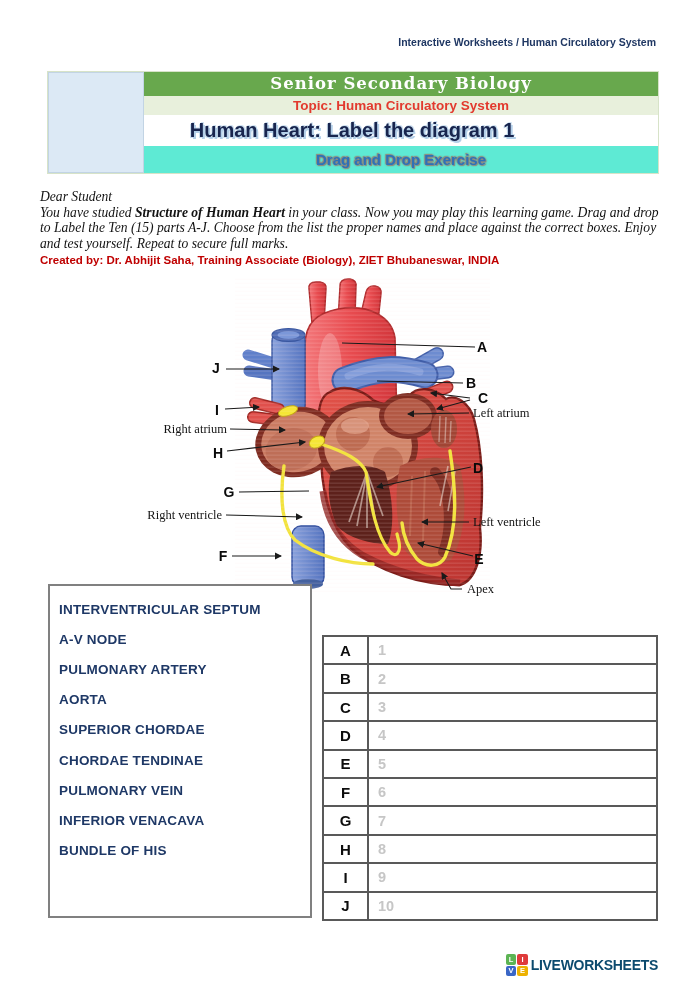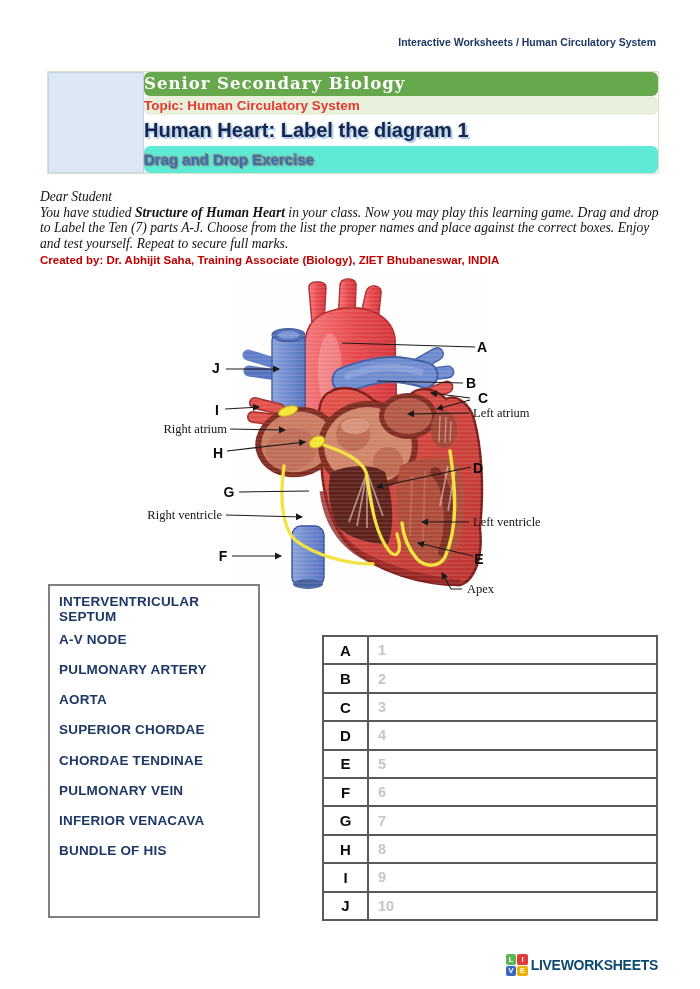--- a/index.html
+++ b/index.html
@@ -5,41 +5,41 @@
   html,body{margin:0;padding:0;background:#ffffff;}
   body{width:700px;height:989px;position:relative;font-family:"Liberation Sans",sans-serif;overflow:hidden;}
 
   
   .breadcrumb{position:absolute;top:36px;right:44px;font-size:10.5px;font-weight:bold;color:#1f3763;}
 
   
   .header-block{position:absolute;left:47px;top:71px;width:610px;height:101px;display:flex;border:1px solid #d7e3c8;box-sizing:content-box;}
   .header-side{width:96px;background:#dce9f5;border:1px solid #c2d4e4;box-sizing:border-box;}
   .header-rows{flex:1;display:flex;flex-direction:column;}
-  .hrow{width:100%;box-sizing:border-box;text-align:left;border-radius:6px;}
+  .hrow{width:100%;box-sizing:border-box;text-align:center;}
   .hrow1{height:24px;line-height:24px;background:#68a84d;color:#ffffff;font-family:"DejaVu Serif",serif;font-weight:bold;font-size:16.5px;letter-spacing:1px;}
   .hrow2{height:19px;line-height:19px;background:#e8f0dc;color:#e23a2e;font-weight:bold;font-size:13.5px;}
   .hrow3{height:31px;line-height:31px;background:#ffffff;color:#18254e;font-family:Liberation Sans, sans-serif;font-weight:bold;font-size:20px;padding-right:98px;text-shadow:2px 2px 0 #b3cfe8,-1px 1px 0 #cde0f0,1px -1px 0 #cde0f0;}
   .hrow4{height:27px;line-height:27px;background:#5eead4;}
   .hrow4 span{color:#2e71b8;font-weight:bold;font-size:15px;text-shadow:0 0 2px #8f8a7c,0 0 2px #8f8a7c,1px 1px 1px #8f8a7c,-1px -1px 1px #8f8a7c;}
 
   
   .intro{position:absolute;left:40px;top:189px;width:628px;font-family:"Liberation Serif",serif;font-style:italic;font-size:13.6px;line-height:15.7px;color:#131313;}
   .intro .bold{font-weight:bold;}
   .intro .credit{font-family:"Liberation Sans",sans-serif;font-style:normal;font-weight:bold;font-size:11.5px;color:#bf0000;margin-top:1px;}
 
   
   .diagram{position:absolute;left:140px;top:276px;width:412px;height:342px;}
   .diagram svg{display:block;}
   .lbl{font-family:"Liberation Sans",sans-serif;font-weight:bold;font-size:14px;fill:#0a0a0a;}
   .tlbl{font-family:"Liberation Serif",serif;font-size:12.5px;fill:#141414;}
   .lline{stroke:#1a1a1a;stroke-width:1.1;fill:none;}
 
   
-  .word-bank{position:absolute;left:48px;top:584px;width:212px;height:334px;border:2px solid #808080;box-sizing:border-box;background:#ffffff;padding:8px 14px 0 9px;}
+  .word-bank{position:absolute;left:48px;top:584px;width:264px;height:334px;border:2px solid #808080;box-sizing:border-box;background:#ffffff;padding:8px 14px 0 9px;}
   .word-bank .item{height:30.2px;display:flex;align-items:center;font-weight:bold;font-size:13.5px;color:#1e3866;letter-spacing:0.2px;}
 
   
   .answer-table{position:absolute;left:322px;top:635px;width:336px;height:286px;border:2px solid #595959;box-sizing:border-box;display:flex;flex-direction:column;background:#fff;}
   .answer-row{flex:1;display:flex;border-bottom:2px solid #595959;}
   .answer-row:last-child{border-bottom:none;}
   .answer-letter{width:43px;border-right:2px solid #595959;display:flex;align-items:center;justify-content:center;font-weight:bold;font-size:15px;color:#0d0d0d;}
   .answer-cell{flex:1;display:flex;align-items:center;}
   .answer-cell input{width:100%;height:100%;border:none;outline:none;background:transparent;font-family:"Liberation Sans",sans-serif;font-weight:bold;font-size:14.5px;color:#444;padding:0 0 0 9px;}
   .answer-cell input::placeholder{color:#c6c6c6;opacity:1;}
@@ -60,21 +60,21 @@
   <div class="header-rows">
     <div class="hrow hrow1">Senior Secondary Biology</div>
     <div class="hrow hrow2">Topic: Human Circulatory System</div>
     <div class="hrow hrow3">Human Heart: Label the diagram 1</div>
     <div class="hrow hrow4"><span>Drag and Drop Exercise</span></div>
   </div>
 </div>
 
 <div class="intro">
   <div>Dear Student</div>
-  <div><span>You have studied </span><span class="bold">Structure of Human Heart</span><span> in your class. Now you may play this learning game. Drag and drop to Label the Ten (7) parts A-J. Choose from the list the proper names and place against the correct boxes. Enjoy and test yourself. Repeat to secure full marks.</span></div>
+  <div><span>You have studied </span><span class="bold">Structure of Human Heart</span><span> in your class. Now you may play this learning game. Drag and drop to Label the Ten (15) parts A-J. Choose from the list the proper names and place against the correct boxes. Enjoy and test yourself. Repeat to secure full marks.</span></div>
   <div class="credit">Created by: Dr. Abhijit Saha, Training Associate (Biology), ZIET Bhubaneswar, INDIA</div>
 </div>
 
 <div class="diagram">
 <svg width="412" height="342" viewBox="0 0 412 342" xmlns="http://www.w3.org/2000/svg">
   <defs>
     <marker id="arr" viewBox="0 0 10 10" refX="8.5" refY="5" markerWidth="6.5" markerHeight="6.5" orient="auto-start-reverse">
       <path d="M0,0 L10,5 L0,10 z" fill="#1a1a1a"></path>
     </marker>
     <linearGradient id="aortaG" x1="0" y1="0" x2="1" y2="0">

